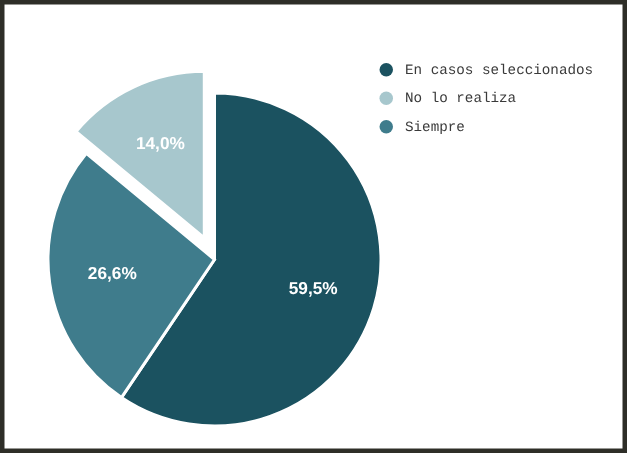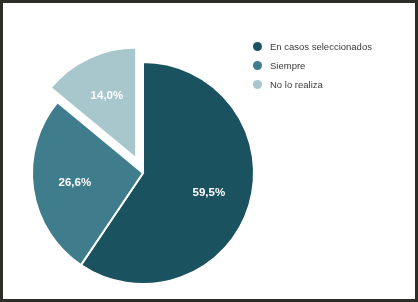--- a/index.html
+++ b/index.html
@@ -59,21 +59,21 @@
     margin-bottom: 0px;
   }
   .legend-dot {
     width: 9px;
     height: 9px;
     border-radius: 50%;
     flex: 0 0 auto;
     margin-right: 8px;
   }
   .legend-label {
-    font-family: Liberation Sans, sans-serif;
+    font-family: Liberation Mono, monospace;
     font-size: 9.5px;
     color: #3a3a3a;
     white-space: nowrap;
     line-height: 1;
     text-align: right;
   }
 </style>
 </head>
 <body>
 
@@ -95,21 +95,21 @@
     </svg>
 
   </div>
 
   <div id="legend">
     <div class="legend-item">
       <span class="legend-dot" style="background: rgb(27, 82, 96);"></span>
       <span class="legend-label">En casos seleccionados</span>
     </div>
     <div class="legend-item">
+      <span class="legend-dot" style="background: rgb(167, 199, 205);"></span>
+      <span class="legend-label">No lo realiza</span>
+    </div>
+    <div class="legend-item">
       <span class="legend-dot" style="background: rgb(63, 124, 140);"></span>
       <span class="legend-label">Siempre</span>
-    </div>
-    <div class="legend-item">
-      <span class="legend-dot" style="background: rgb(167, 199, 205);"></span>
-      <span class="legend-label">No lo realiza</span>
     </div>
   </div>
 </div>
 
 </body></html>

